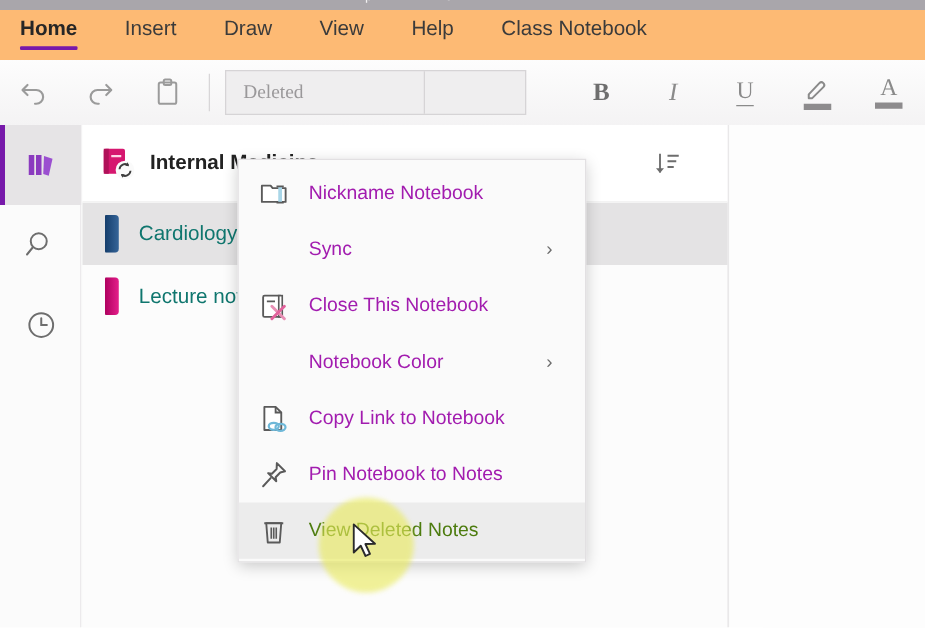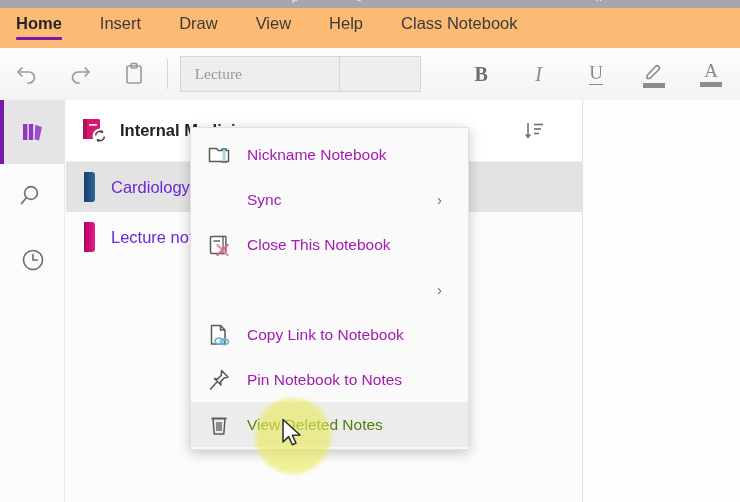--- a/index.html
+++ b/index.html
@@ -105,21 +105,21 @@
   }
   .secrow {
     display: flex; align-items: center; height: 50px; padding-left: 18px; cursor: pointer;
   }
   .secrow.selected { background: #e4e3e4; }
   .sectab { width: 11px; height: 30px; margin-right: 16px; border-radius: 1px 3px 3px 1px; }
   .sectab::after {
     content: ""; display: block; width: 11px; height: 30px;
     background: linear-gradient(90deg, rgba(0,0,0,.22), rgba(255,255,255,.12));
   }
-  .sectext { font-size: 16.5px; color: #6d28d9; white-space: nowrap; }
+  .sectext { font-size: 16.5px; color: #0f766e; white-space: nowrap; }
 
   
   .content {
     position: absolute; left: 584px; top: 100px; width: 156px; height: 402px;
     background: #fdfdfd;
   }
 
   
   .ctxmenu {
     position: absolute; left: 190px; top: 127px; width: 279px;
@@ -197,21 +197,21 @@
       </svg>
     </div>
     <div class="tbtn">
       <svg width="24" height="26" viewBox="0 0 24 26">
         <rect x="5" y="5" width="14" height="17" rx="1.5" fill="none" stroke="#9b9b9b" stroke-width="1.6"></rect>
         <rect x="9" y="2.5" width="6" height="4.5" rx="1.2" fill="none" stroke="#9b9b9b" stroke-width="1.6"></rect>
       </svg>
     </div>
     <div class="vsep"></div>
     <div class="fontbox">
-      <div class="fontname" title="Font">Lecture</div>
+      <div class="fontname" title="Font">Deleted</div>
       <div class="fontsize" title="Size"></div>
     </div>
     <div style="width:32px"></div>
     <div class="fmtbtn">
       <span class="fmt-b">B</span>
     </div>
     <div class="fmtbtn">
       <span class="fmt-i">I</span>
     </div>
     <div class="fmtbtn">
@@ -321,20 +321,21 @@
           <line x1="7.5" y1="9" x2="14" y2="9" stroke="#5a5a5a" stroke-width="1.4"></line>
           <line x1="11.5" y1="13" x2="21.5" y2="23" stroke="#e88fb5" stroke-width="2.4" stroke-linecap="round"></line>
           <line x1="21.5" y1="13" x2="11.5" y2="23" stroke="#e2629c" stroke-width="2.4" stroke-linecap="round"></line>
         </svg>
       </span>
       <span class="mi-label">Close This Notebook</span>
     </div>
 
     <div class="mi">
       <span class="mi-icon"></span>
+      <span class="mi-label">Notebook Color</span>
       <span class="mi-arrow">›</span>
     </div>
 
     <div class="mi">
       <span class="mi-icon">
         <svg width="26" height="26" viewBox="0 0 26 26">
           <path d="M5.5 3.5 h9 l4.5 4.5 v14 h-13.5 Z" fill="#fff" stroke="#5a5a5a" stroke-width="1.5" stroke-linejoin="round"></path>
           <path d="M14.5 3.5 v4.5 h4.5" fill="none" stroke="#5a5a5a" stroke-width="1.5"></path>
           <ellipse cx="13" cy="19" rx="4" ry="2.8" fill="none" stroke="#6fb8d8" stroke-width="1.8"></ellipse>
           <ellipse cx="18.4" cy="19.8" rx="4" ry="2.8" fill="none" stroke="#6fb8d8" stroke-width="1.8"></ellipse>

